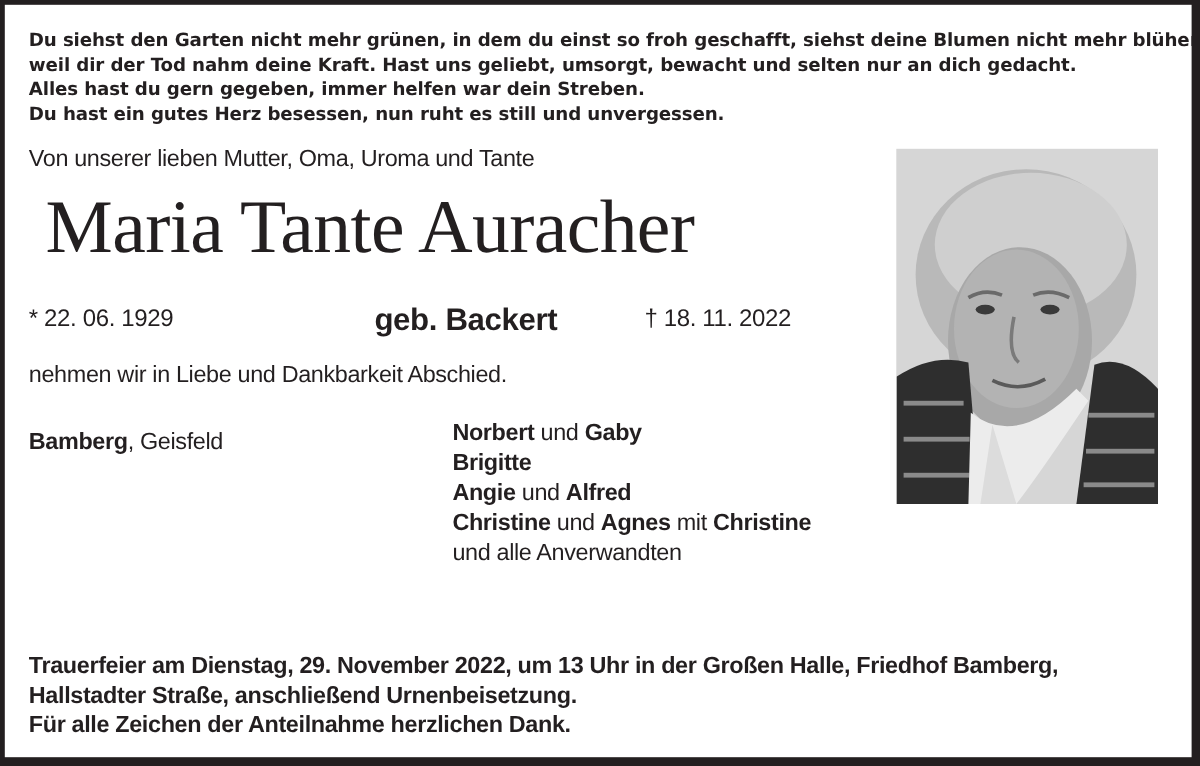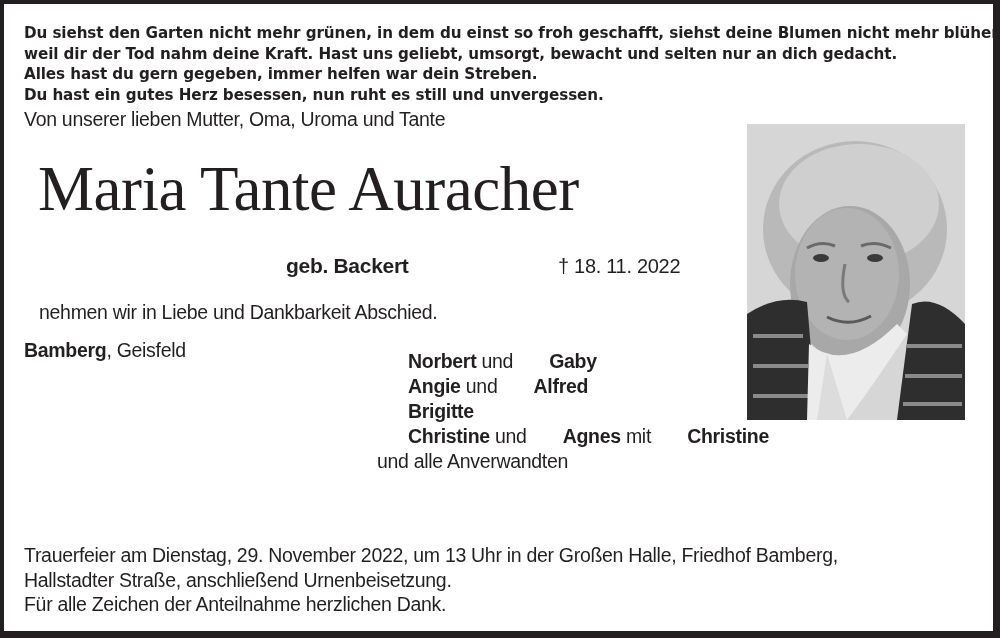--- a/index.html
+++ b/index.html
@@ -8,38 +8,38 @@
     position: absolute; left: 4px; top: 4px; width: 989px; height: 627px;
     background: #ffffff; color: #231f20; overflow: hidden;
   }
   .poem {
     position: absolute; left: 20px; top: 19px; width: 960px;
     font-family: "DejaVu Sans", sans-serif; font-weight: bold; font-size: 15.2px;
     line-height: 20.5px; letter-spacing: -0.1px;
   }
   .poem div { white-space: nowrap; }
   .intro {
-    position: absolute; left: 20px; top: 103px; font-size: 19.5px; line-height: 24px;
+    position: absolute; left: 20px; top: 116px; font-size: 19.5px; line-height: 24px;
     letter-spacing: -0.3px; white-space: nowrap;
   }
   .name {
     position: absolute; left: 34px; top: 150px; font-family: "Liberation Serif", serif;
     font-size: 63px; line-height: 70px; letter-spacing: -0.5px; white-space: nowrap;
   }
   .dates { position: absolute; top: 250px; font-size: 20px; line-height: 24px; white-space: nowrap; letter-spacing: -0.3px; }
   .birth { left: 20px; }
-  .maiden { left: 282px; font-weight: bold; font-size: 21px; }
-  .death { left: 554px; }
-  .farewell { position: absolute; left: 20px; top: 296px; font-size: 19.5px; line-height: 24px; white-space: nowrap; letter-spacing: -0.3px; margin-left: 15px; }
-  .location { position: absolute; left: 20px; top: 334px; font-size: 19.5px; line-height: 24px; white-space: nowrap; letter-spacing: -0.3px; }
+  .maiden { left: 308px; font-weight: bold; font-size: 26px; }
+  .death { left: 533px; }
+  .farewell { position: absolute; left: 20px; top: 296px; font-size: 19.5px; line-height: 24px; white-space: nowrap; letter-spacing: -0.3px; }
+  .location { position: absolute; left: 20px; top: 352px; font-size: 19.5px; line-height: 24px; white-space: nowrap; letter-spacing: -0.3px; }
   .location b { font-weight: bold; }
   .mourners { position: absolute; left: 373px; top: 345px; font-size: 19.5px; line-height: 25px; letter-spacing: -0.3px; }
   .mourners div { white-space: nowrap; }
-  .mourners b { font-weight: bold; margin-left: 31px; }
-  .footer { position: absolute; left: 20px; top: 539px; font-size: 19.5px; line-height: 24.5px; letter-spacing: -0.3px; }
+  .mourners b { font-weight: bold; }
+  .footer { position: absolute; left: 20px; top: 539px; font-size: 19.5px; line-height: 24.5px; letter-spacing: -0.3px; font-weight: bold; }
   .footer div { white-space: nowrap; }
   .photo {
     position: absolute; left: 743px; top: 120px; width: 218px; height: 296px;
     background: #d6d6d6; overflow: hidden;
   }
   .photo svg { display: block; }
 </style>
 </head>
 <body>
 
@@ -49,31 +49,32 @@
     <div>Du siehst den Garten nicht mehr grünen, in dem du einst so froh geschafft, siehst deine Blumen nicht mehr blühen,</div>
     <div>weil dir der Tod nahm deine Kraft. Hast uns geliebt, umsorgt, bewacht und selten nur an dich gedacht.</div>
     <div>Alles hast du gern gegeben, immer helfen war dein Streben.</div>
     <div>Du hast ein gutes Herz besessen, nun ruht es still und unvergessen.</div>
   </div>
 
   <div class="intro">Von unserer lieben Mutter, Oma, Uroma und Tante</div>
 
   <div class="name">Maria Tante Auracher</div>
 
+  <div class="dates birth">* 22. 06. 1929</div>
   <div class="dates maiden">geb. Backert</div>
   <div class="dates death">† 18. 11. 2022</div>
 
   <div class="farewell">nehmen wir in Liebe und Dankbarkeit Abschied.</div>
 
   <div class="location"><b>Bamberg</b><span>, Geisfeld</span></div>
 
   <div class="mourners">
     <div><b>Norbert</b><span> und </span><b>Gaby</b></div>
+    <div><b>Brigitte</b></div>
     <div><b>Angie</b><span> und </span><b>Alfred</b></div>
-    <div><b>Brigitte</b></div>
     <div><b>Christine</b><span> und </span><b>Agnes</b><span> mit </span><b>Christine</b></div>
     <div>und alle Anverwandten</div>
   </div>
 
   <div class="photo">
     <svg width="218" height="296" viewBox="0 0 218 296">
       <rect width="218" height="296" fill="#d6d6d6"></rect>
 
       <ellipse cx="108" cy="105" rx="92" ry="88" fill="#b9b9b9"></ellipse>
       <ellipse cx="112" cy="80" rx="80" ry="60" fill="#cfcfcf"></ellipse>

